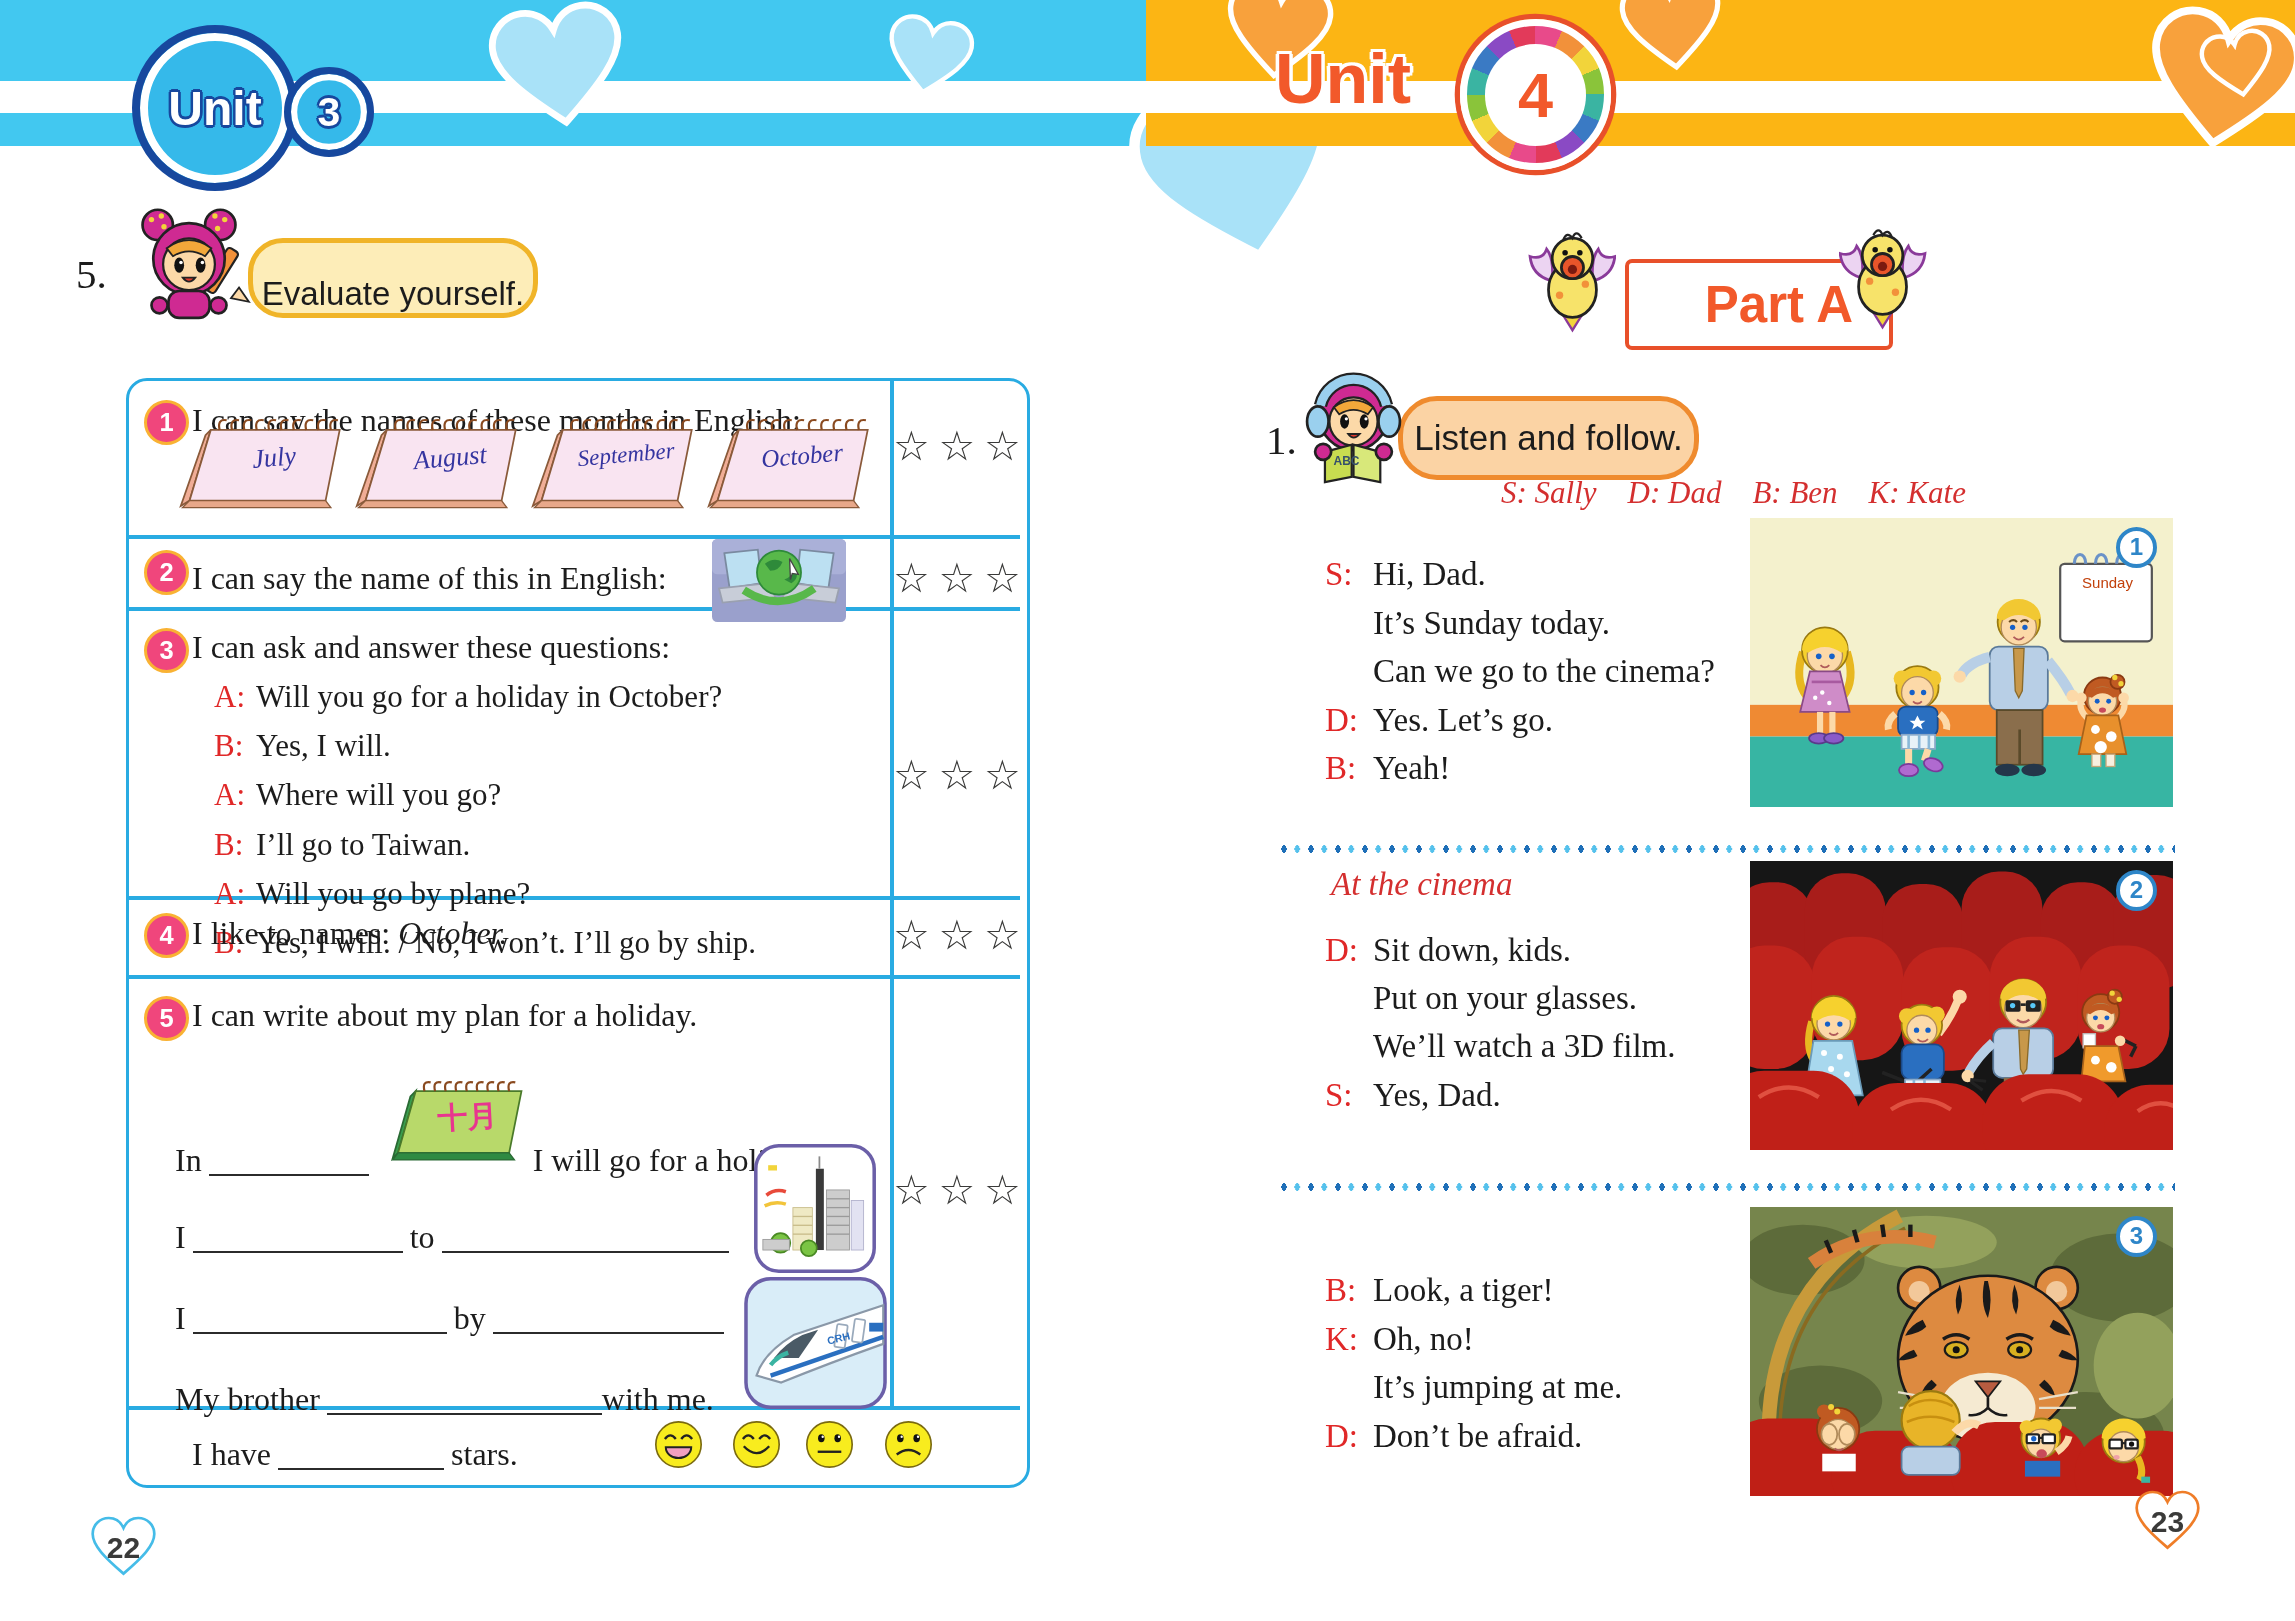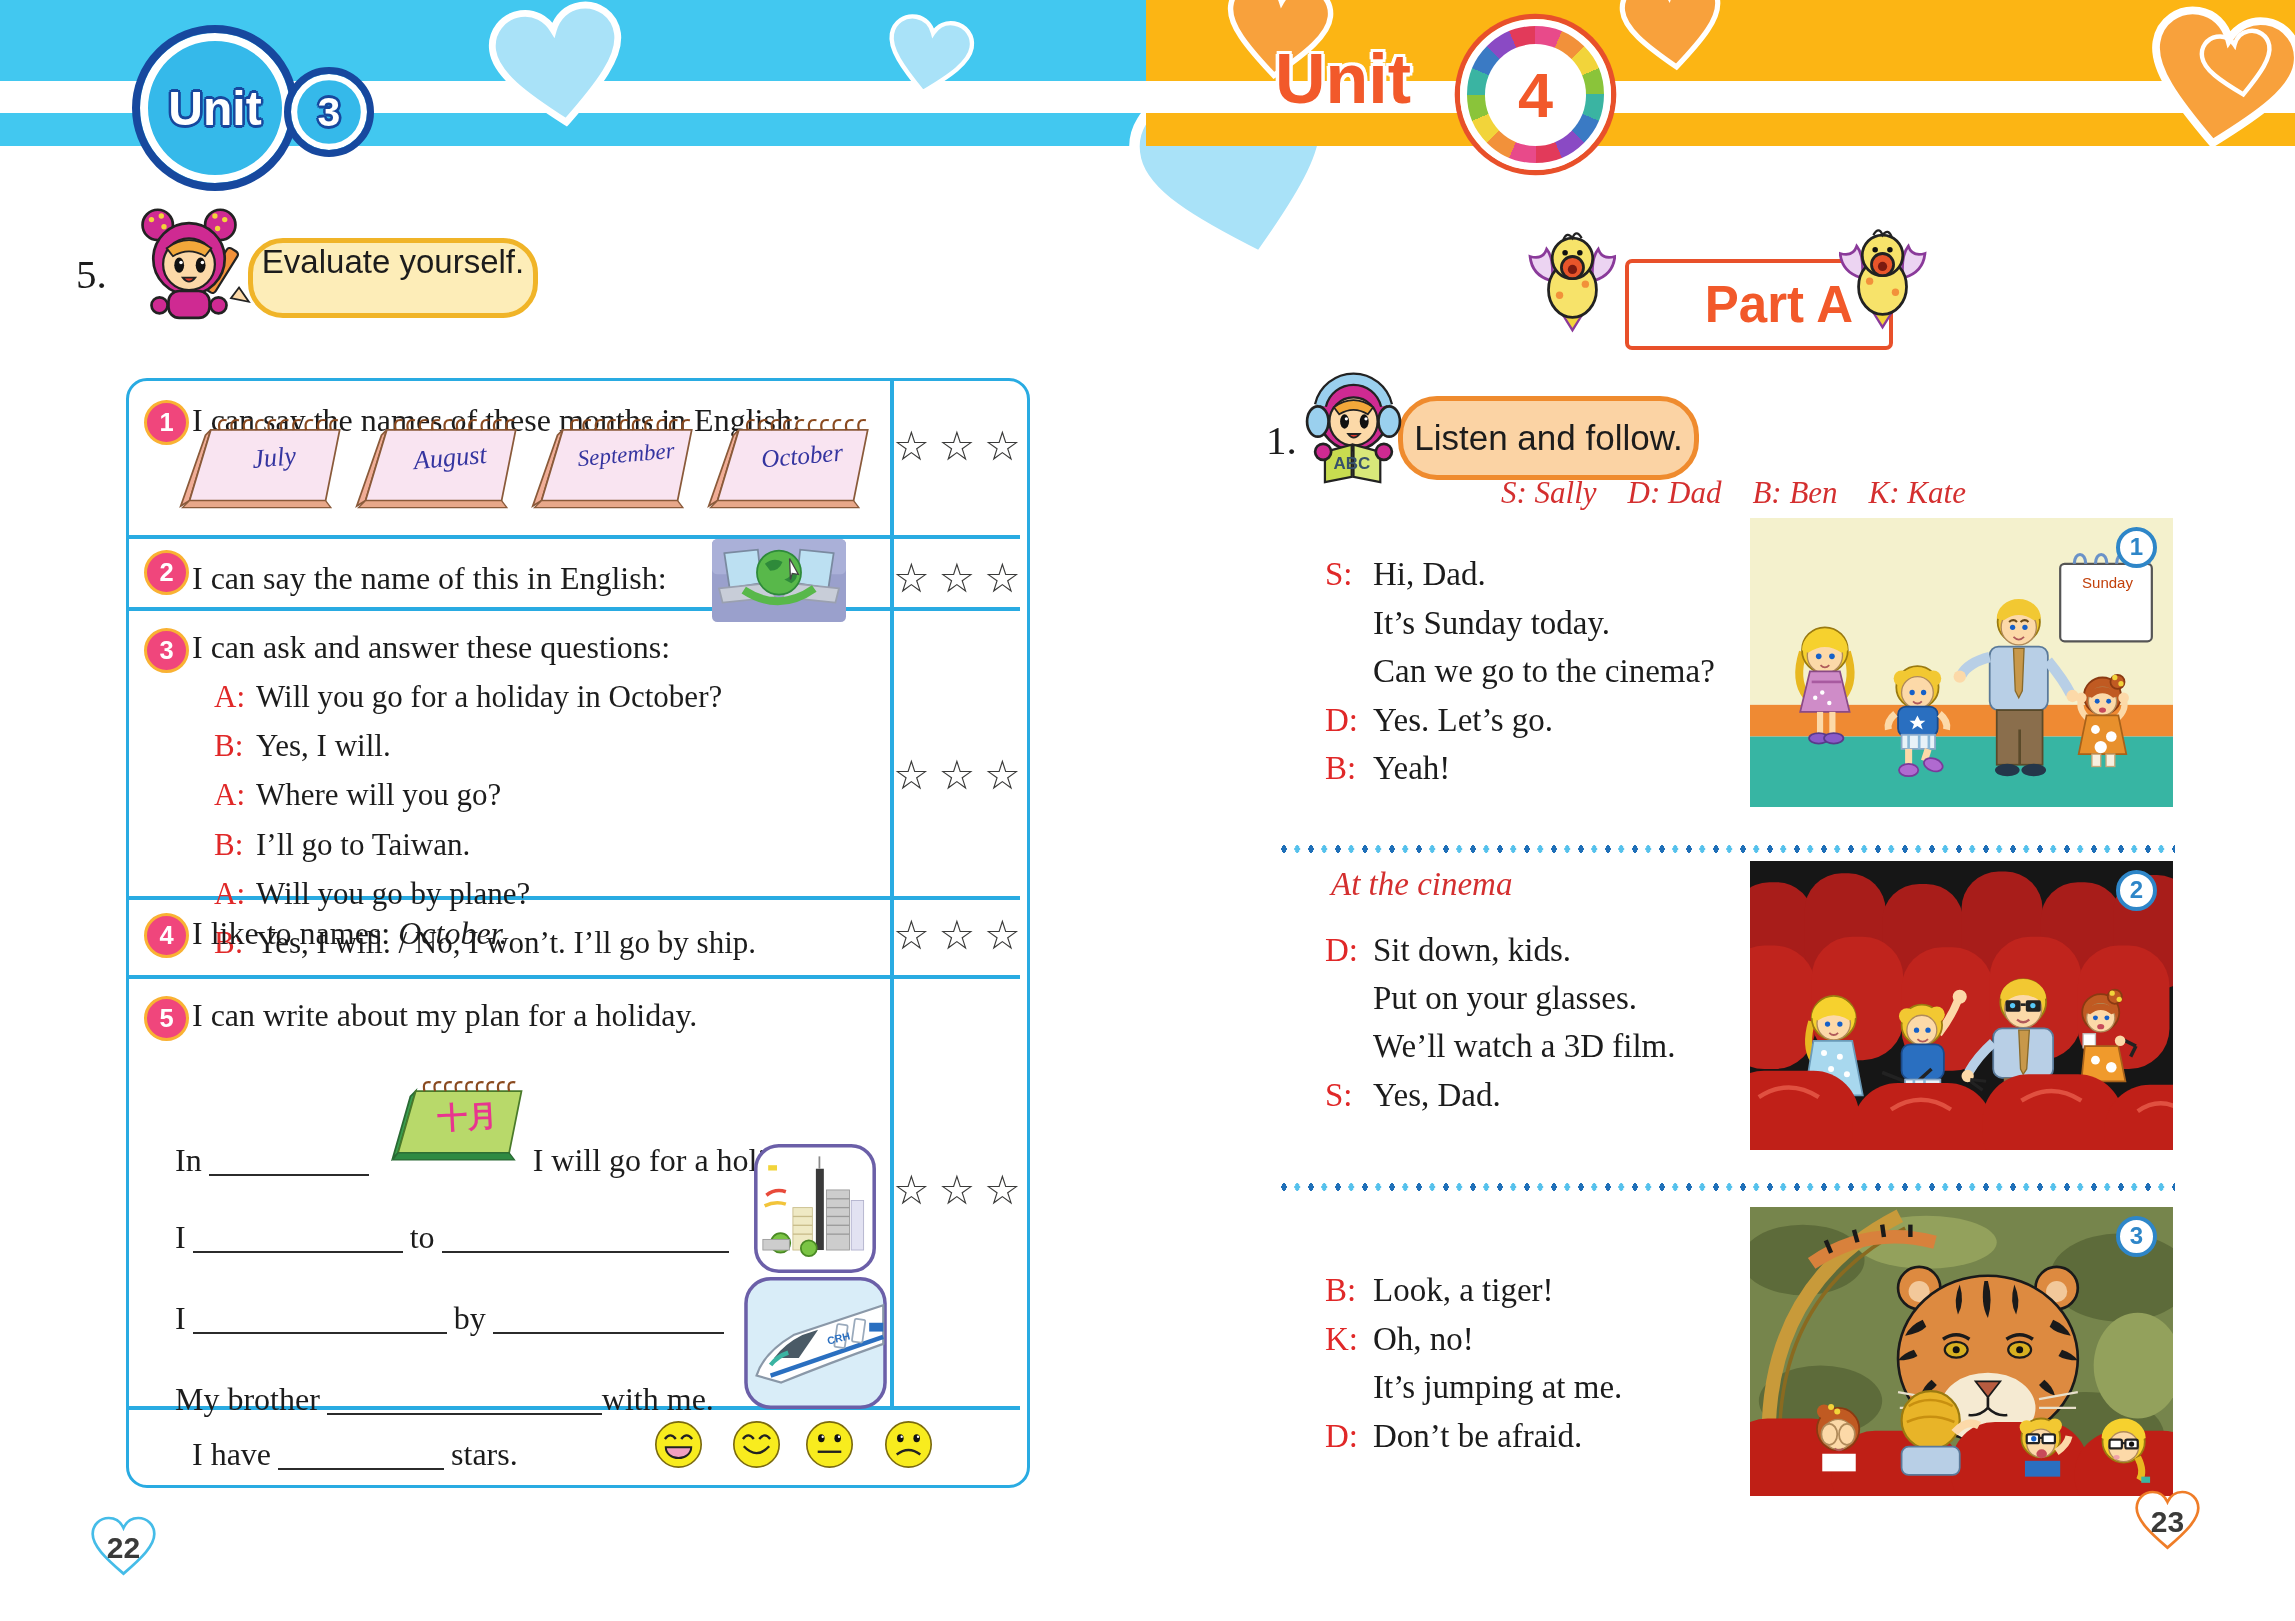--- a/index.html
+++ b/index.html
@@ -24,21 +24,21 @@
   .wheel{position:absolute;border-radius:50%;border:7px solid #ffffff;box-shadow:0 0 0 5.3px #e8502a;
     background:conic-gradient(#e84a8a 0 22.5deg,#f2913a 0 45deg,#f2d43a 0 67.5deg,#8ac43a 0 90deg,
       #3ab4a2 0 112.5deg,#3a7ac4 0 135deg,#8a4ac4 0 157.5deg,#e23a5a 0 180deg,
       #e84a8a 0 202.5deg,#f2913a 0 225deg,#f2d43a 0 247.5deg,#8ac43a 0 270deg,
       #3ab4a2 0 292.5deg,#3a7ac4 0 315deg,#8a4ac4 0 337.5deg,#e23a5a 0 360deg);}
   .wheel-core{position:absolute;inset:17.6px;background:#ffffff;border-radius:50%;
     display:flex;align-items:center;justify-content:center;}
   
   .sec-num{font-size:41px;color:#1c1c1c;}
   .eval-banner{position:absolute;background:#fdedb8;border:5.3px solid #f0b428;border-radius:35px;
-    display:flex;align-items:flex-start;justify-content:center;}
+    display:flex;align-items:flex-end;justify-content:center;}
   .banner-txt{font-family:"Liberation Sans",sans-serif;font-size:33px;color:#1c1c1c;}
   .etable{position:absolute;left:126px;top:378px;width:898px;height:1104px;
     border:3.5px solid #29abe2;border-radius:21px;background:#fff;}
   .hline{position:absolute;left:0;width:891px;height:3.5px;background:#29abe2;}
   .vline{position:absolute;top:0;width:3.5px;background:#29abe2;}
   .nbadge{position:absolute;width:39px;height:39px;border-radius:50%;background:#f0467c;
     border:3.5px solid #f9b233;color:#fff;font-family:"Liberation Sans",sans-serif;font-weight:bold;
     font-size:25.5px;display:flex;align-items:center;justify-content:center;}
   .rowtxt{position:absolute;font-size:32px;color:#1c1c1c;white-space:nowrap;}
   .stars{position:absolute;left:764px;width:127px;text-align:center;font-family:"DejaVu Sans",sans-serif;
@@ -72,21 +72,21 @@
   .dots{position:absolute;width:898px;height:14px;
     background-image:radial-gradient(ellipse 4.4px 6.2px at 7px 7px,#1e6fb8 58%,rgba(0,0,0,0) 62%),
                      radial-gradient(ellipse 4.4px 6.2px at 7px 7px,#55c1ec 58%,rgba(0,0,0,0) 62%);
     background-size:27px 14px;background-position:0 0,13.2px 0;background-repeat:repeat-x;}
   .pgheart{position:absolute;width:67px;height:63px;display:flex;align-items:center;justify-content:center;}
   .pgheart svg{position:absolute;inset:0;}
   .pgnum{position:relative;font-family:"Liberation Sans",sans-serif;font-weight:bold;font-size:30px;color:#3a3a39;}
   .trainlbl{position:absolute;left:58%;top:42%;font-family:"Liberation Sans",sans-serif;font-weight:bold;
     font-size:10.6px;color:#2a6fc0;transform:rotate(-14deg);}
   .booklbl{position:absolute;left:34%;top:76%;font-family:"Liberation Sans",sans-serif;font-weight:bold;
-    font-size:17px;color:#37516b;}
+    font-size:12px;color:#37516b;}
 </style>
 </head>
 <body>
 
 <div id="stage">
 
   <div class="band band-left"></div>
   <svg class="abs" style="left:490px;top:3.5px;transform:rotate(-8deg)" width="137" height="125" viewBox="0 0 100 90">
       <path d="M50 86 C22 62 4 44 4 27 C4 13 15 3 28 3 C38 3 46 9 50 18 C54 9 62 3 72 3 C85 3 96 13 96 27 C96 44 78 62 50 86 Z" fill="#a9e2f8" stroke="#ffffff" stroke-width="5"></path>
     </svg>

